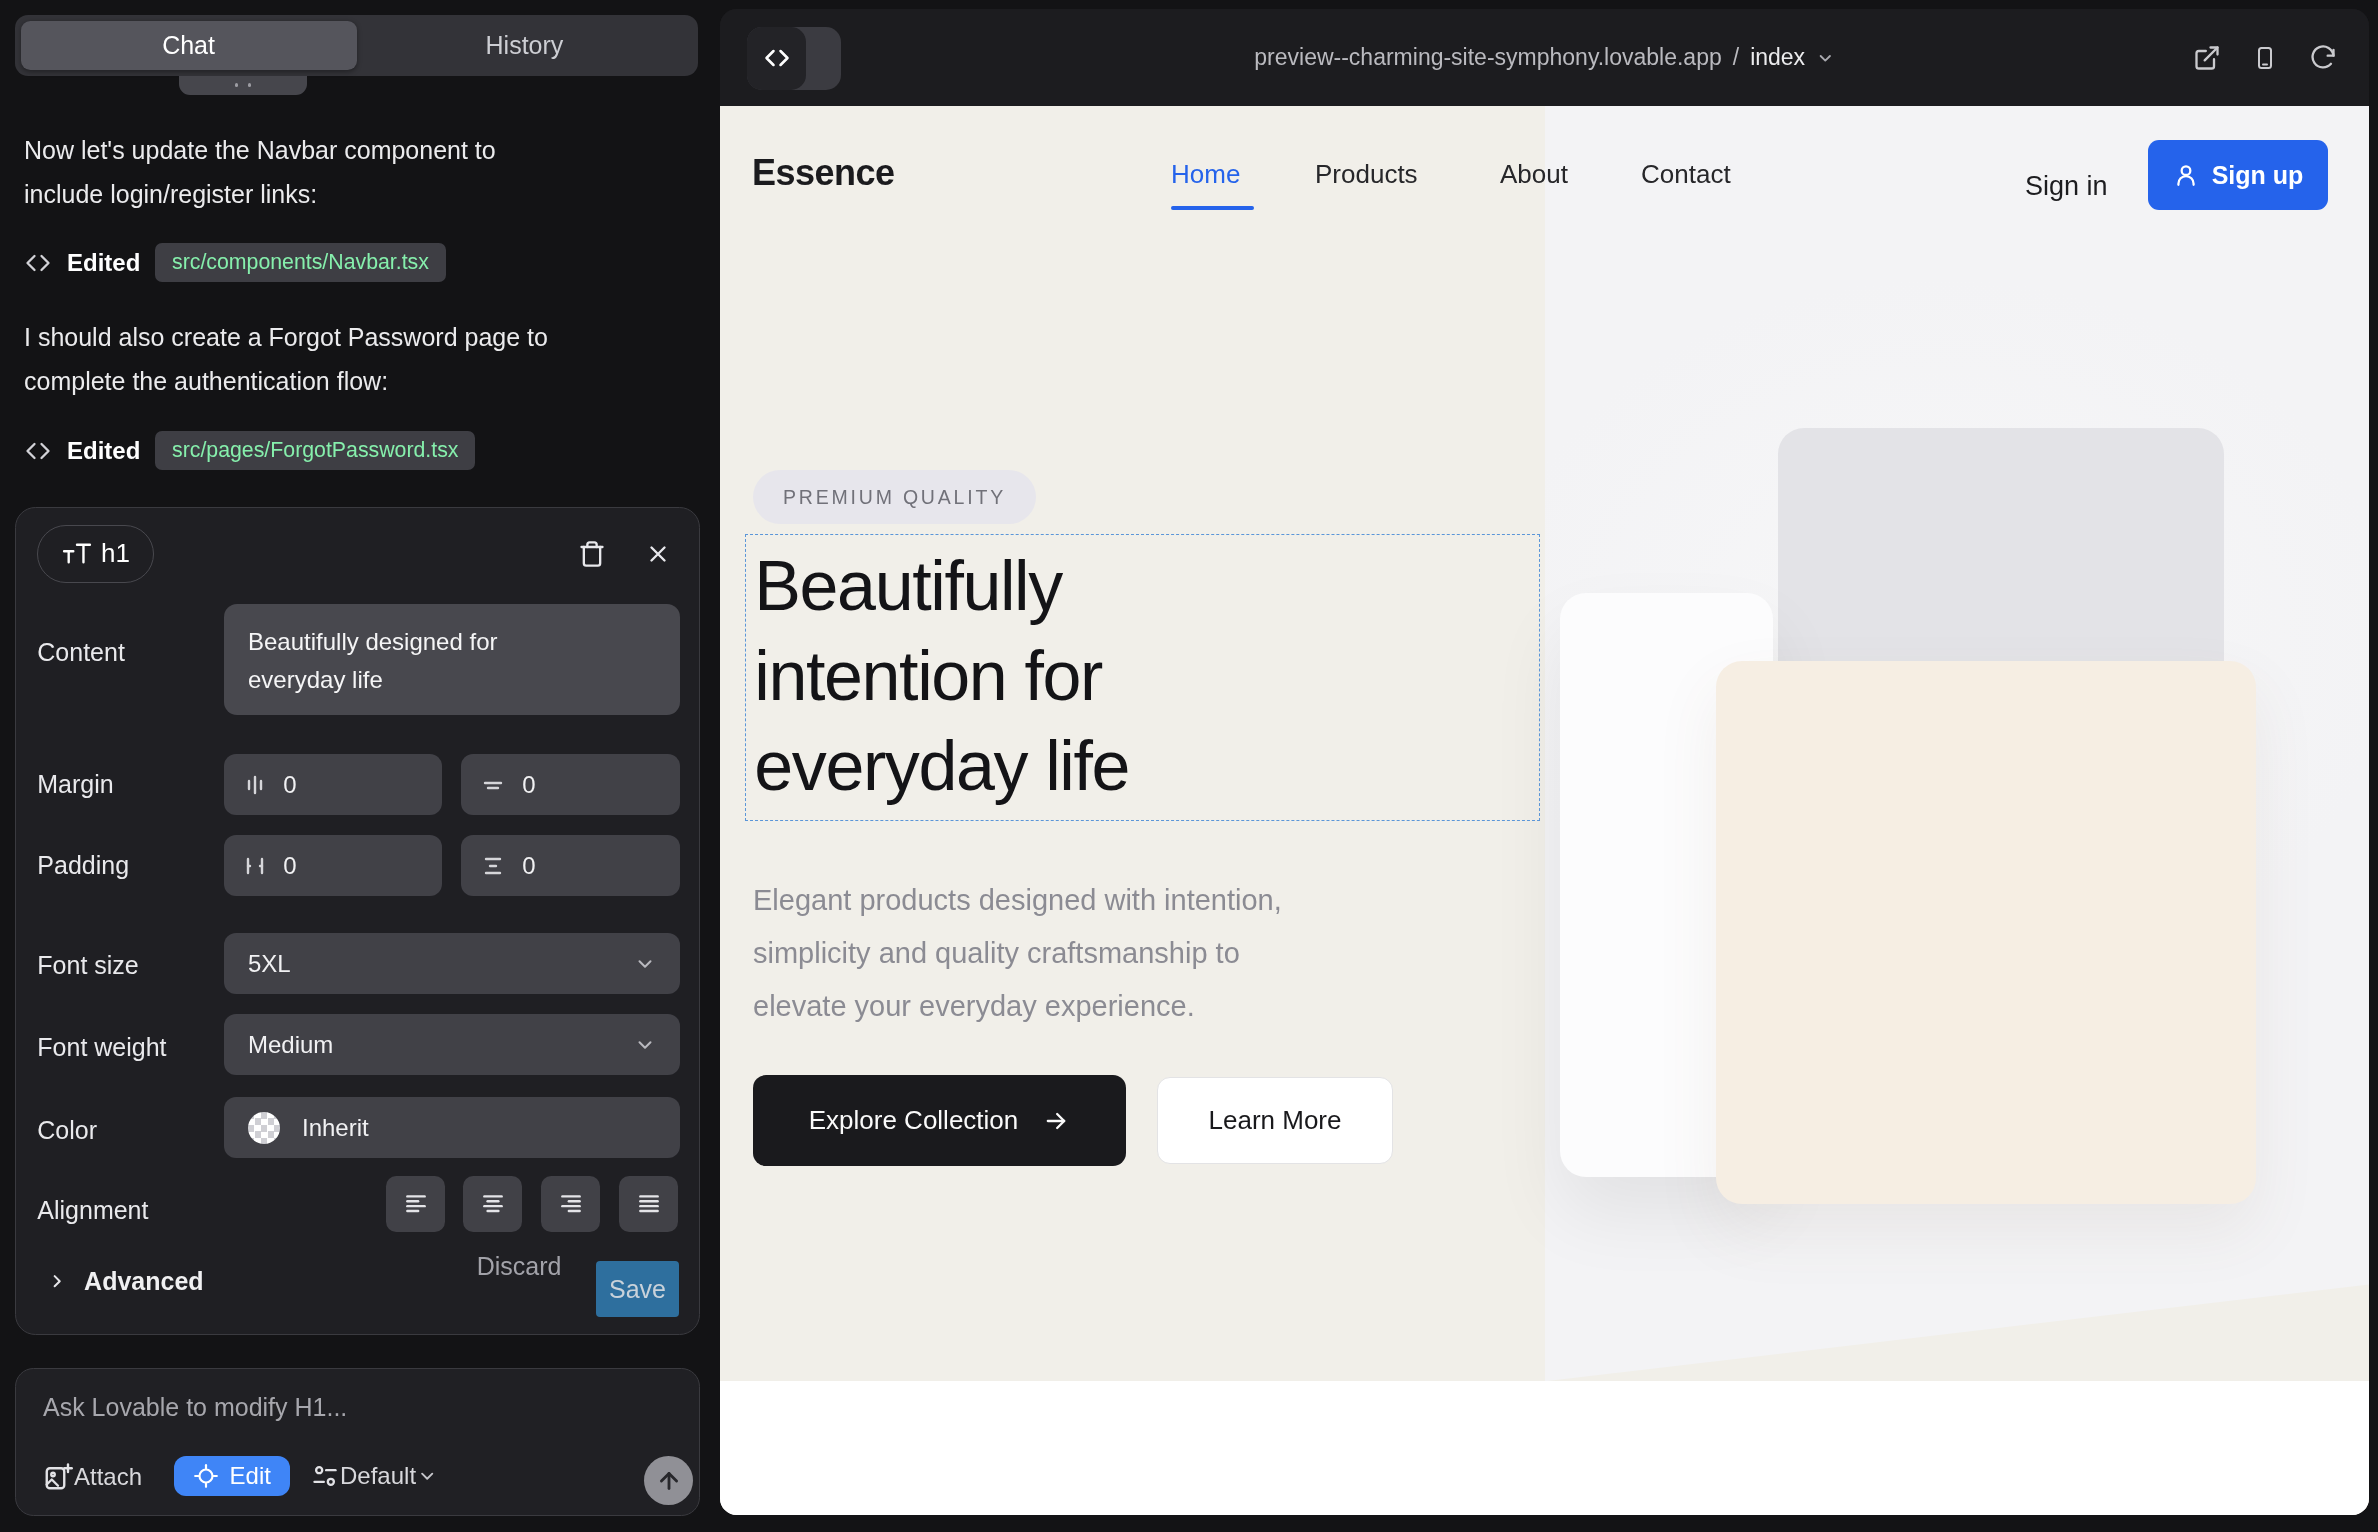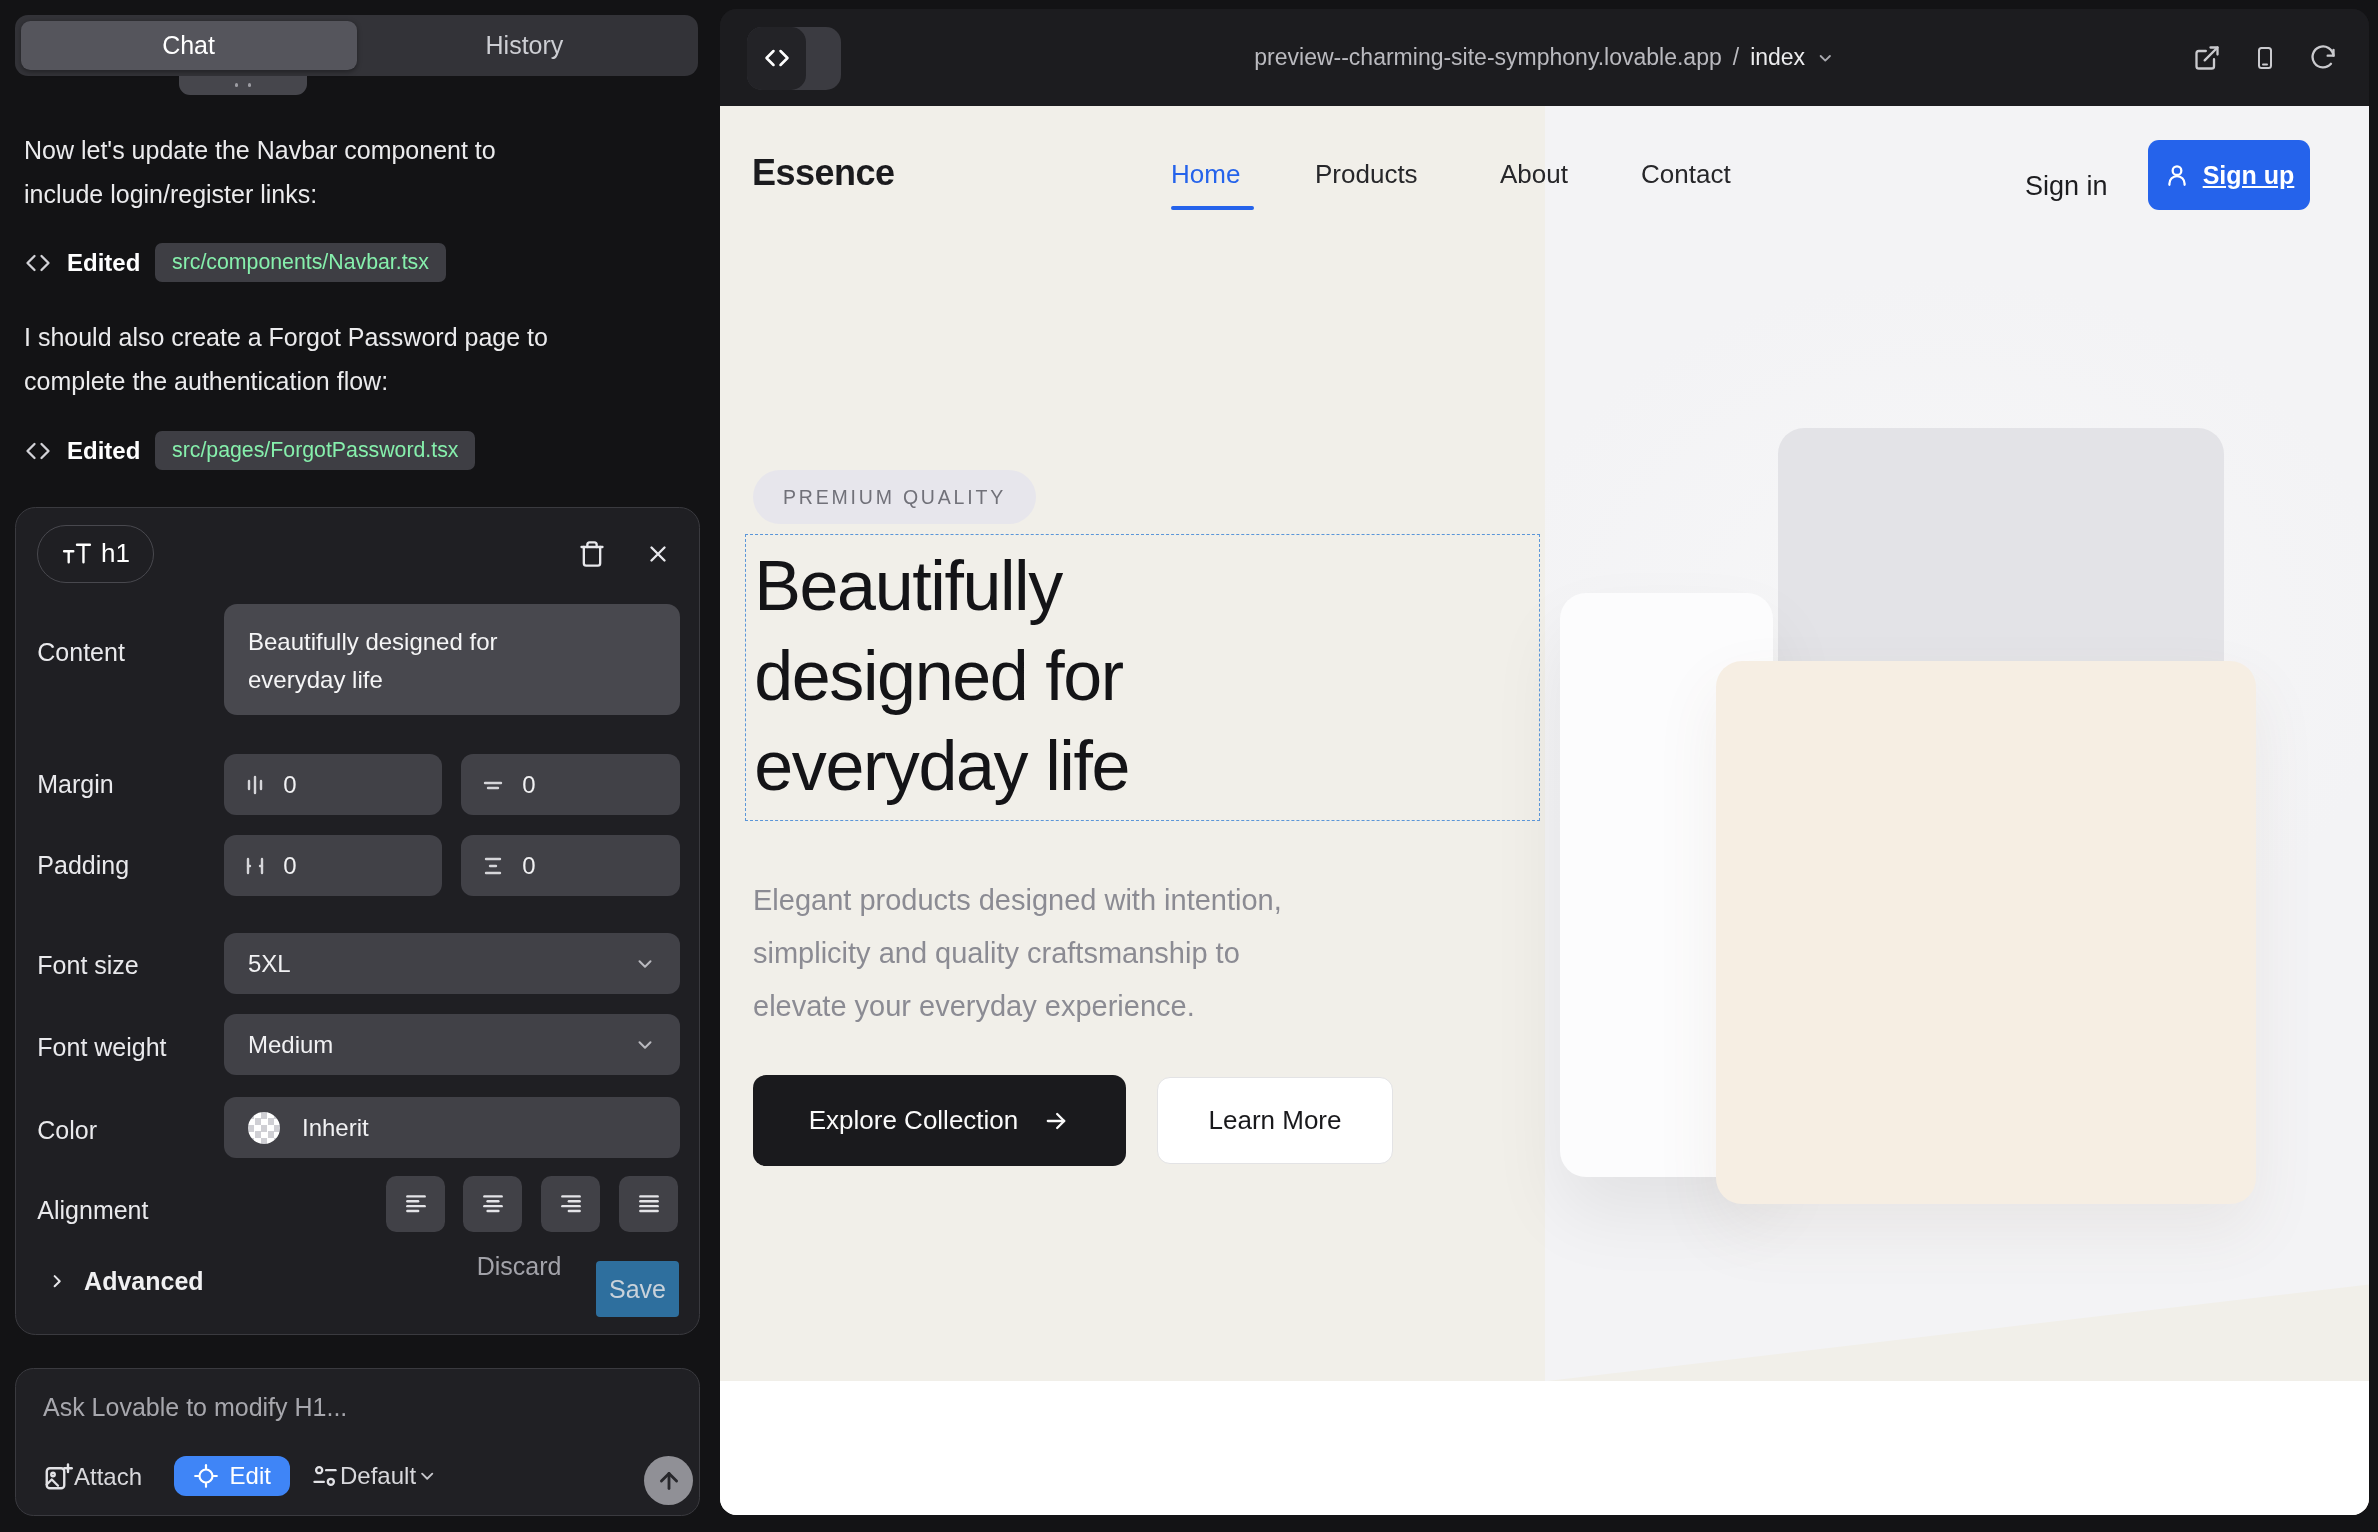--- a/index.html
+++ b/index.html
@@ -64,21 +64,21 @@
     background:radial-gradient(ellipse 649px 519px at 48% 42%, #f7f7f8 0%, #f3f3f5 70%), #f3f3f5; }
   .wedge { left:0; bottom:0; width:100%; height:97px; background:#f1efe9;
     clip-path:polygon(0 100%, 100% 0, 100% 100%); }
   .white-band { left:0; top:1275px; width:100%; height:134px; background:#ffffff; }
 
   .brand { left:32px; top:46px; font-size:36px; font-weight:bold; color:#1b1b1e; letter-spacing:-0.5px; }
   .navlink { top:53px; font-size:26px; color:#27272a; cursor:pointer; white-space:nowrap; }
   .navlink.active { color:#2563eb; }
   .nav-underline { left:451px; top:100px; width:83px; height:3.7px; background:#2563eb; border-radius:1.9px; }
   .signin { left:1305px; top:53px; font-size:27px; color:#1c1c1f; cursor:pointer;margin-top:12px; }
-  .signup { left:1428px; top:34px; width:162px; height:70px; background:#2563eb; border-radius:11px; display:flex; align-items:center; justify-content:center; gap:13px; color:#fff; font-size:25px; font-weight:bold; cursor:pointer;text-decoration:underline; }
+  .signup { left:1428px; top:34px; width:180px; height:70px; background:#2563eb; border-radius:11px; display:flex; align-items:center; justify-content:center; gap:13px; color:#fff; font-size:25px; font-weight:bold; cursor:pointer; }
 
   .badge { left:33px; top:364px; height:54px; background:#e7e6ec; border-radius:27px; display:flex; align-items:center; padding:0 30px; font-size:19.5px; letter-spacing:2.8px; color:#717179; }
   .h1-box { left:25px; top:428px; width:795px; height:287px; border:1.9px dashed #5b96d8; }
   .h1-text { padding:5.6px 0 0 8.3px; font-size:70px; line-height:90px; font-weight:500; color:#141417; letter-spacing:-1.4px; }
   .hero-p { left:33px; top:768px; font-size:29px; line-height:53px; color:#8b8b93; }
   .cta-dark { left:33px; top:969px; width:373px; height:91px; background:#1a1a1d; border-radius:13px; display:flex; align-items:center; justify-content:center; gap:24px; color:#fafafa; font-size:26px; font-weight:500; cursor:pointer; }
   .cta-light { left:437px; top:971px; width:236px; height:87px; background:#ffffff; border:1.9px solid #e3e3e5; border-radius:13px; display:flex; align-items:center; justify-content:center; color:#19191c; font-size:26px; font-weight:500; cursor:pointer; }
 
   .shape-gray { left:1058px; top:322px; width:446px; height:519px; background:#e3e3e7; border-radius:26px; }
   .card-white { left:840px; top:487px; width:213px; height:584px; background:#fcfcfd; border-radius:26px; box-shadow:0 37px 74px rgba(0,0,0,.07); }
@@ -359,21 +359,21 @@
             <circle cx="12" cy="8" r="4"></circle>
             <path d="M5 21v-1a7 7 0 0 1 14 0v1"></path>
           </svg>
         <span>Sign up</span>
       </div>
 
       <div class="abs badge">PREMIUM QUALITY</div>
       <div class="abs h1-box">
         <div class="h1-text">
           <div>Beautifully</div>
-          <div>designed for</div>
+          <div>intention for</div>
           <div>everyday life</div>
         </div>
       </div>
       <div class="abs hero-p">
         <div>Elegant products designed with intention,</div>
         <div>simplicity and quality craftsmanship to</div>
         <div>elevate your everyday experience.</div>
       </div>
       <div class="abs cta-dark">
         <span>Explore Collection</span>

